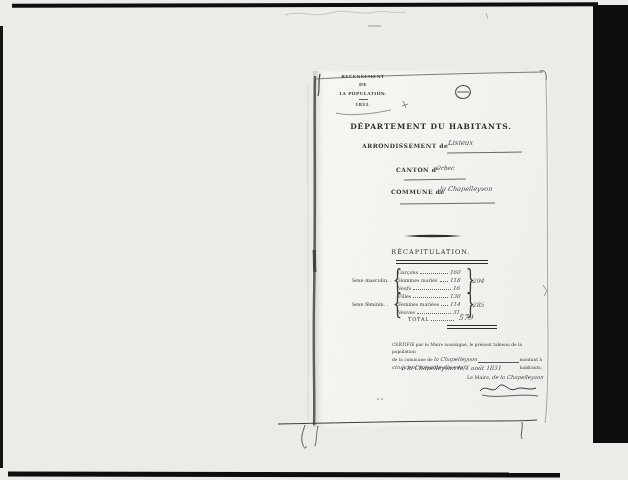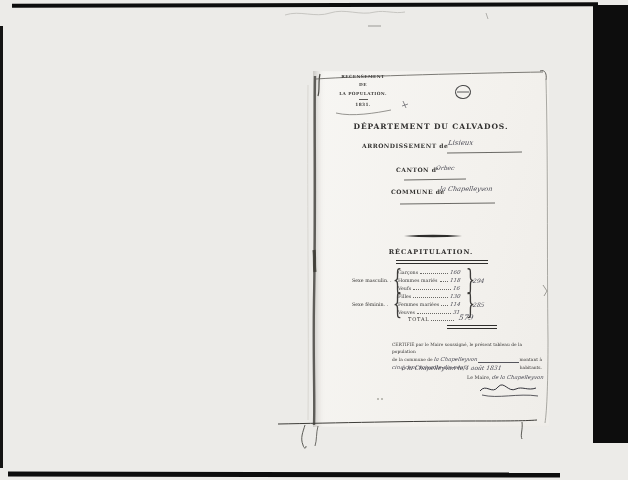--- a/index.html
+++ b/index.html
@@ -16,21 +16,21 @@
   .abs{position:absolute;}
   .ctr{left:313px;width:236px;text-align:center;}
   .print{color:#302f2e;}
   .hw{font-style:italic;color:#4a4a54;transform:skewX(-9deg);display:inline-block;}
   .stamp{left:334px;top:73px;width:58px;text-align:center;font-size:4.3px;font-weight:bold;
          letter-spacing:.4px;line-height:1.95;color:#3f3e3c;}
   .stamp-dash{width:9px;height:0;border-top:1px solid #5c5b58;margin:1px auto;}
   .dept{top:122px;font-size:7.5px;font-weight:bold;letter-spacing:.9px;}
   .fieldlabel{font-size:6px;font-weight:bold;letter-spacing:.5px;color:#32312f;}
   .title{top:212px;font-size:9.5px;font-weight:bold;letter-spacing:.4px;}
-  .recap-title{top:248px;font-size:6.5px;font-weight:bold;letter-spacing:1px;}
+  .recap-title{top:248px;font-size:6.5px;font-weight:normal;letter-spacing:1px;}
   .rule{position:absolute;border-bottom:.7px solid #6b6a66;}
   .dbl-rule{position:absolute;border-top:1.4px solid #2f2e2c;border-bottom:.6px solid #2f2e2c;height:2.4px;}
   .row{position:absolute;left:398px;width:62px;display:flex;align-items:flex-end;font-size:4.8px;}
   .row .leader{flex:1;border-bottom:1px dotted #6a6965;margin:0 2px 1px;}
   .row .val{font-size:5.5px;}
   .grouplabel{position:absolute;left:352px;font-size:4.8px;color:#343331;}
   .brace{position:absolute;font-size:27px;font-weight:400;color:#3c3b39;transform:scaleX(.55);line-height:1;}
   .subtotal{position:absolute;left:473px;font-size:6px;}
   .totalrow{position:absolute;left:408px;top:316px;width:48px;display:flex;align-items:flex-end;
             font-size:5px;letter-spacing:.8px;color:#343331;}
@@ -83,21 +83,21 @@
   </svg>
 
   <div class="abs stamp">
     <div>RECENSEMENT</div>
     <div>DE</div>
     <div>LA POPULATION.</div>
     <div class="stamp-dash"></div>
     <div>1831.</div>
   </div>
 
-  <div class="abs ctr dept print">DÉPARTEMENT DU CALVADOS.</div>
+  <div class="abs ctr dept print">DÉPARTEMENT DU HABITANTS.</div>
 
   <span class="abs fieldlabel" style="left:362px;top:142px;">ARRONDISSEMENT de</span>
   <span class="abs hw" style="left:448px;top:139px;font-size:7px;">Lisieux</span>
   <div class="rule" style="left:447px;top:152px;width:75px;transform:rotate(-.6deg);"></div>
 
   <span class="abs fieldlabel" style="left:396px;top:166px;">CANTON d'</span>
   <span class="abs hw" style="left:436px;top:164px;font-size:6px;">Orbec</span>
   <div class="rule" style="left:404px;top:179px;width:62px;transform:rotate(-.8deg);"></div>
 
   <span class="abs fieldlabel" style="left:391px;top:188px;">COMMUNE de</span>

